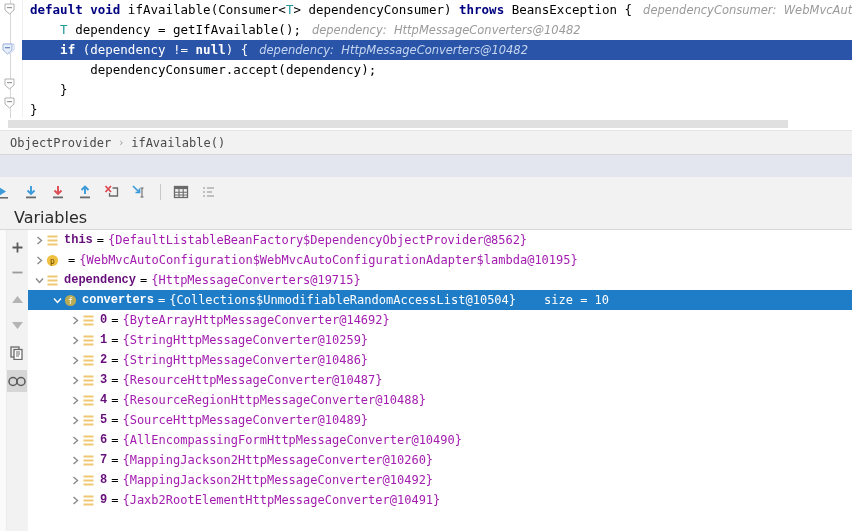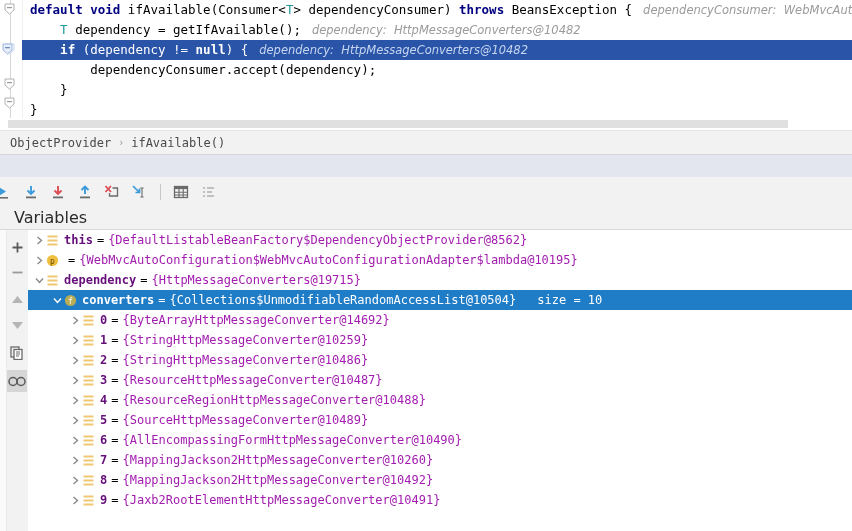--- a/index.html
+++ b/index.html
@@ -130,24 +130,24 @@
   .arrow{
     width:14px;height:20px;display:flex;align-items:center;justify-content:center;
     flex:0 0 14px;
   }
   .arrow svg{display:block;}
   .badge{
     width:13px;height:13px;flex:0 0 13px;margin-right:5px;
     display:flex;align-items:center;justify-content:center;
     position:relative;
   }
-  .vname{color:#660e7a;font-weight:bold;}
+  .vname{color:#660e7a;font-weight:bold;font-family:Liberation Mono, monospace;}
   .veq{color:#000000;margin:0 4px;}
   .vval{color:#a21caf;}
-  .vsize{color:#808080;margin-left:21px;}
+  .vsize{color:#808080;margin-left:28px;}
 </style>
 </head>
 <body>
 
 <div class="app">
 
   <div class="editor">
     <div class="editor-gutter">
       <div class="fold-line"></div>
       <div class="fold-marker" style="top:3px">

